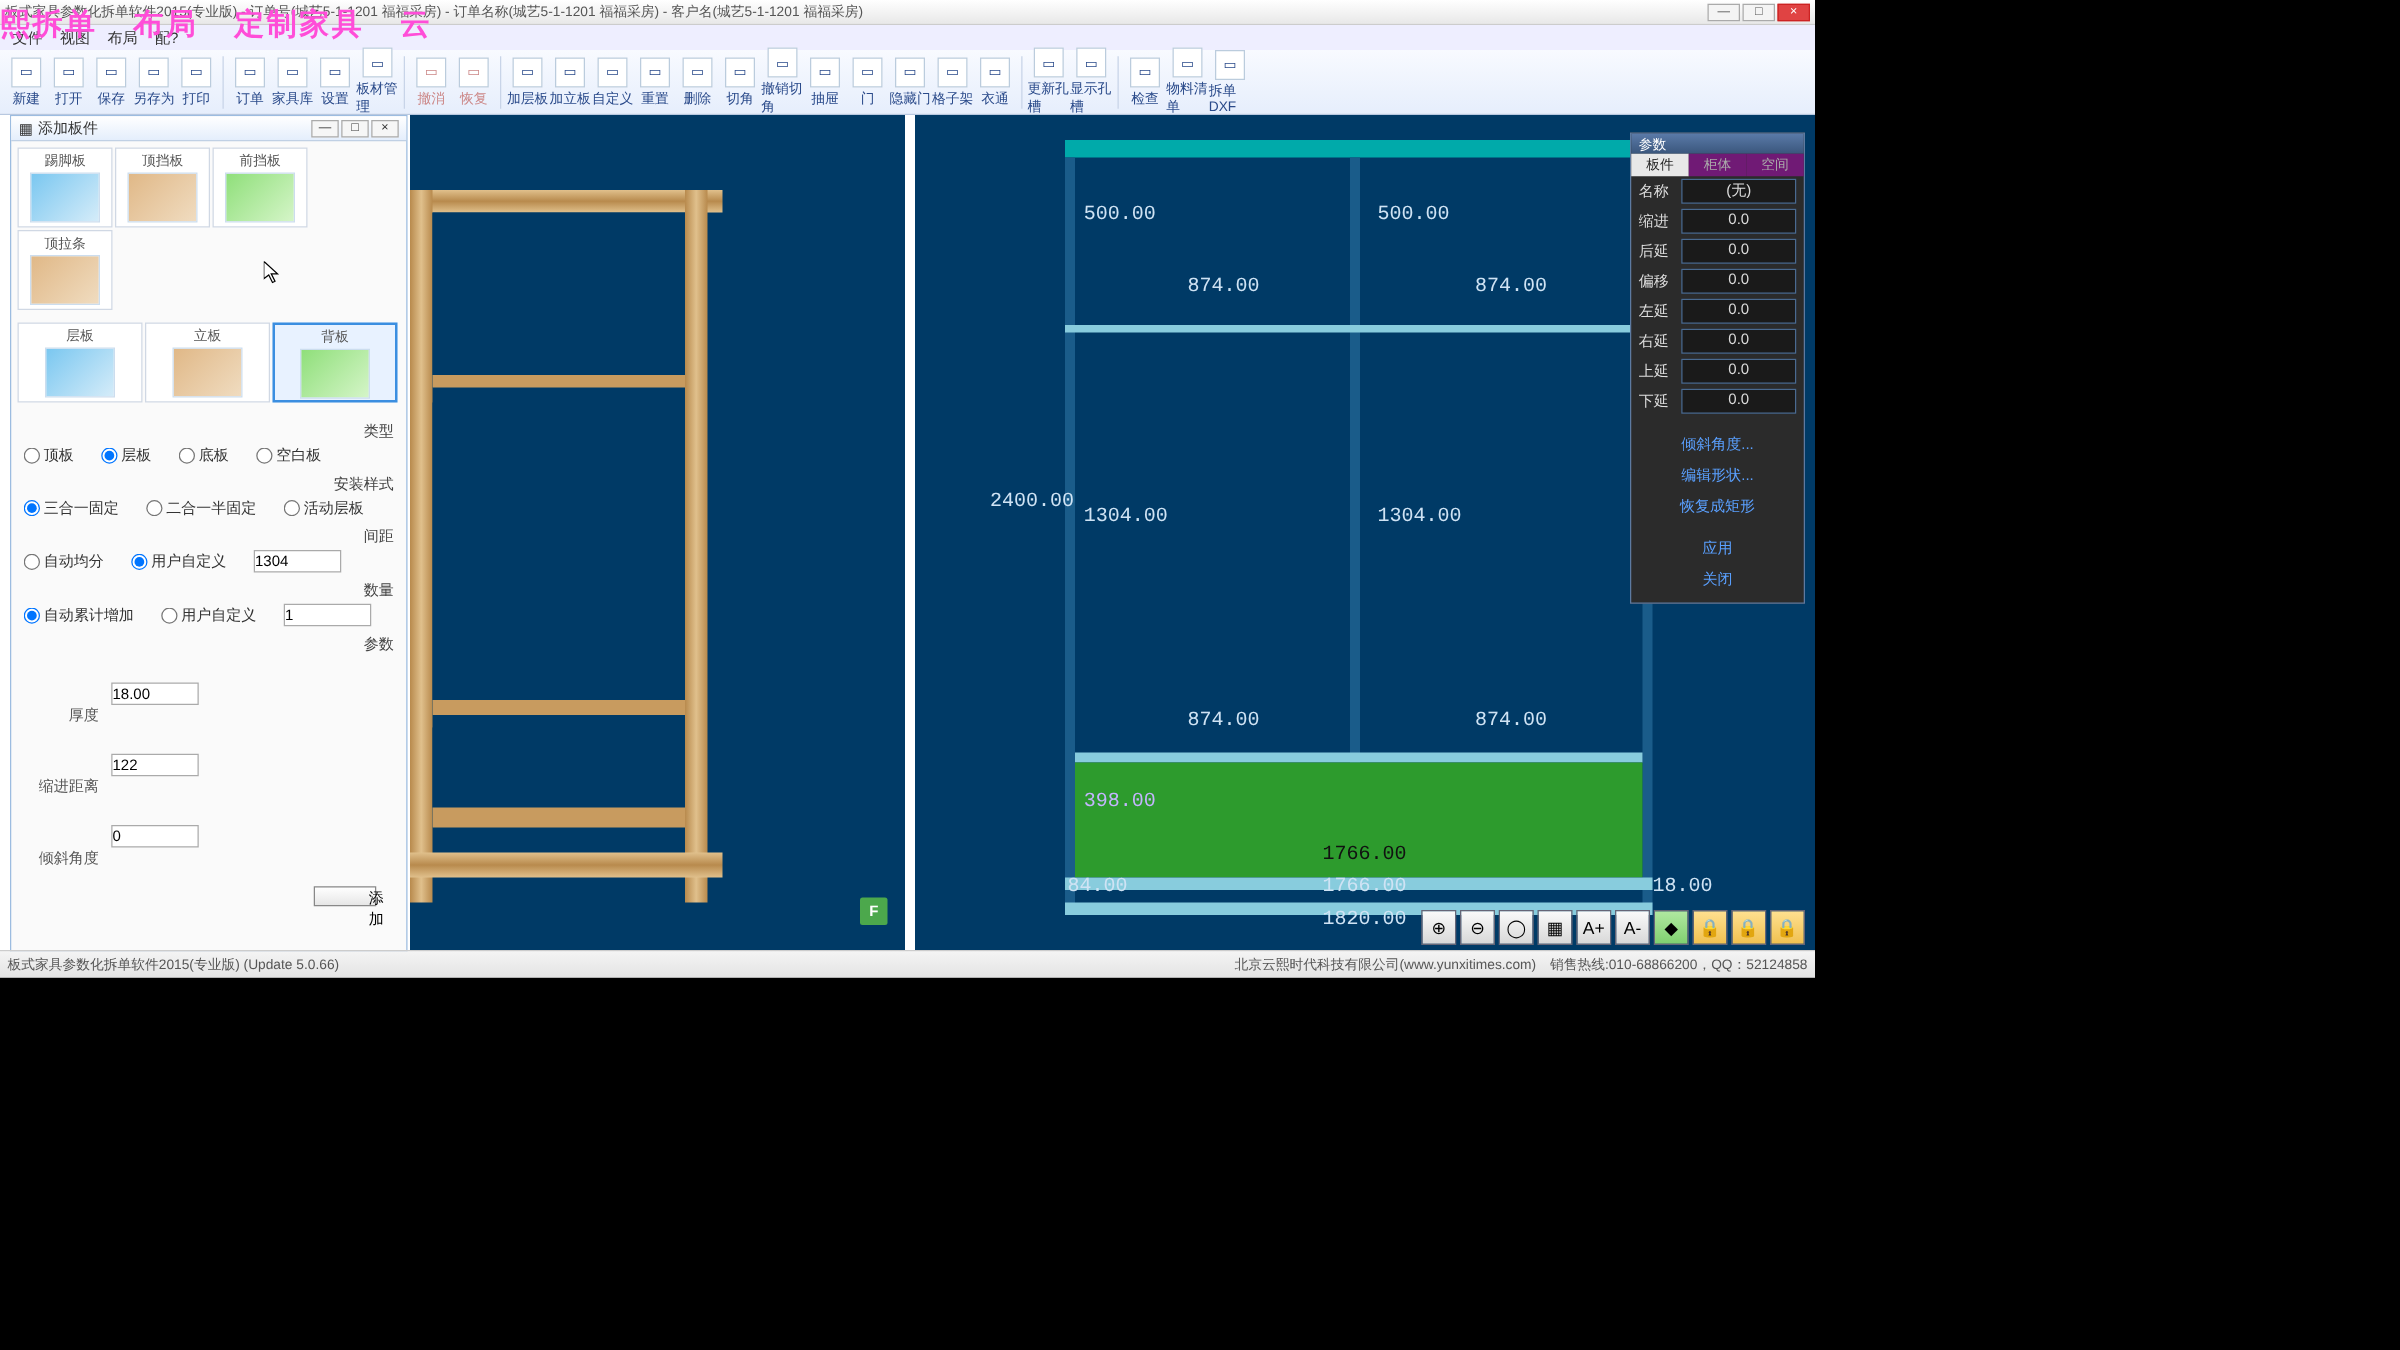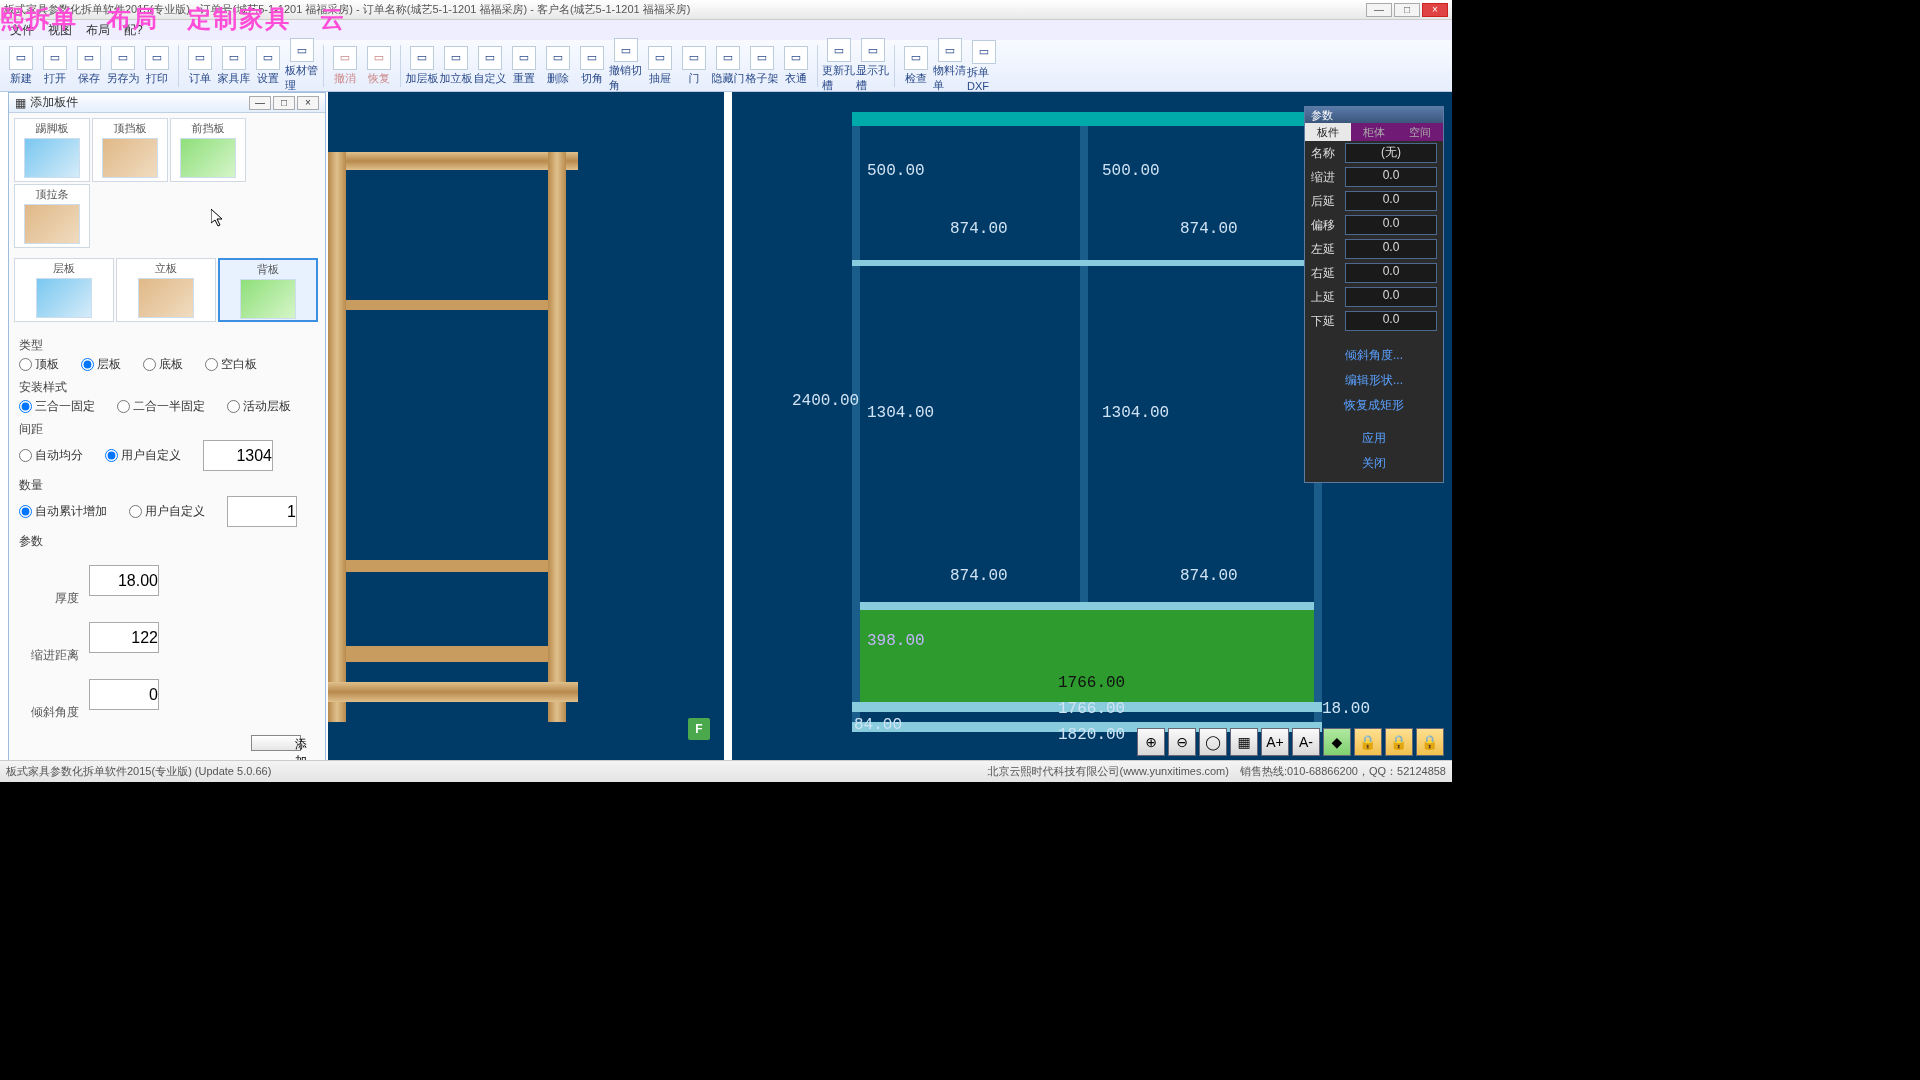--- a/index.html
+++ b/index.html
@@ -35,26 +35,26 @@
 .thumb { width: 76px; height: 64px; border: 1px solid #d0d8e4; background: #fff; display: flex; flex-direction: column; align-items: center; font-size: 11px; margin:1px; }
 .thumb.sel { border: 2px solid #3b8ee0; background: #e8f2ff; }
 .thumb .lbl { margin-top: 2px; color: #555; }
 .thumb .img { width: 56px; height: 40px; margin-top: 2px; background: linear-gradient(135deg,#dde8f4,#fff); border:1px solid #cde;}
 .thumb .img.green { background: linear-gradient(135deg,#8fdf7a,#d5f5c8);}
 .thumb .img.blue { background: linear-gradient(135deg,#7ac7f0,#d5ecf9);}
 .thumb .img.wood { background: linear-gradient(135deg,#e0b887,#f0dcc0);}
 .thumb.big { width: 100px; }
 
 .section { padding: 4px 10px; font-size: 12px; color: #333; }
-.sec-lbl { margin: 6px 0 2px; color: #444; }
+.sec-lbl { margin: 6px 0 2px; color: #444; text-align: right; }
 .radios { display: flex; gap: 22px; align-items: center; margin: 2px 0 6px; }
 .radios label { display: flex; align-items: center; gap: 3px; }
 .frow { display: flex; align-items: center; gap: 10px; margin: 4px 0; }
 .frow .fl { width: 60px; text-align: right; color: #555; margin-top: 36px; }
-input[type=text] { width: 70px; height: 31px; border: 1px solid #aaa; text-align: right; font-size: 16px; }
+input[type=text] { width: 70px; height: 18px; border: 1px solid #aaa; text-align: left; font-size: 12px; }
 .btn-add { width: 50px; height: 16px; border: 1px solid #888; background: linear-gradient(#fff,#e6e6e6); font-size: 12px; float: right; margin: 10px 14px 0 0; padding-left: 43px; }
 
 .view3d { position: absolute; left: 328px; top: 0; width: 400px; bottom: 0; background: #003a66; border-right: 4px solid #fff; }
 .cab3d { position:absolute; left:0; top:30px; width:250px; height:580px; }
 .frame { position:absolute; background:linear-gradient(90deg,#b88a4d,#e0c08c,#b88a4d); }
 .frameh { position:absolute; background:linear-gradient(#e0c08c,#b88a4d,#e0c08c); }
 .fbadge { position:absolute; bottom:20px; left:360px; width:22px;height:22px;background:#4ca84c;color:#fff;display:flex;align-items:center;justify-content:center;font-weight:bold;border-radius:2px;}
 
 .view2d { position: absolute; left: 732px; top: 0; right: 0; bottom: 0; background: #003a66; }
 .cab2d { position:absolute; left:120px; top:20px; width:540px; height:620px; }
@@ -389,21 +389,21 @@
       <span class="dimtxt" style="left:135px;top:70px">500.00</span>
       <span class="dimtxt" style="left:370px;top:70px">500.00</span>
       <span class="dimtxt" style="left:218px;top:128px">874.00</span>
       <span class="dimtxt" style="left:448px;top:128px">874.00</span>
       <span class="dimtxt" style="left:135px;top:312px">1304.00</span>
       <span class="dimtxt" style="left:370px;top:312px">1304.00</span>
       <span class="dimtxt" style="left:218px;top:475px">874.00</span>
       <span class="dimtxt" style="left:448px;top:475px">874.00</span>
       <span class="dimtxt" style="left:135px;top:540px;color:#c4b5fd">398.00</span>
       <span class="dimtxt" style="left:326px;top:582px;color:#111">1766.00</span>
-      <span class="dimtxt" style="left:122px;top:624px">84.00</span>
+      <span class="dimtxt" style="left:122px;top:608px">84.00</span>
       <span class="dimtxt" style="left:326px;top:608px">1766.00</span>
       <span class="dimtxt" style="left:590px;top:608px">18.00</span>
       <span class="dimtxt" style="left:326px;top:634px">1820.00</span>
       <span class="dimtxt" style="left:602px;top:302px">24</span>
 
       <div class="params">
         <div class="pt">参数</div>
         <div class="ptabs">
           <div class="ptab act">板件</div>
           <div class="ptab">柜体</div>

